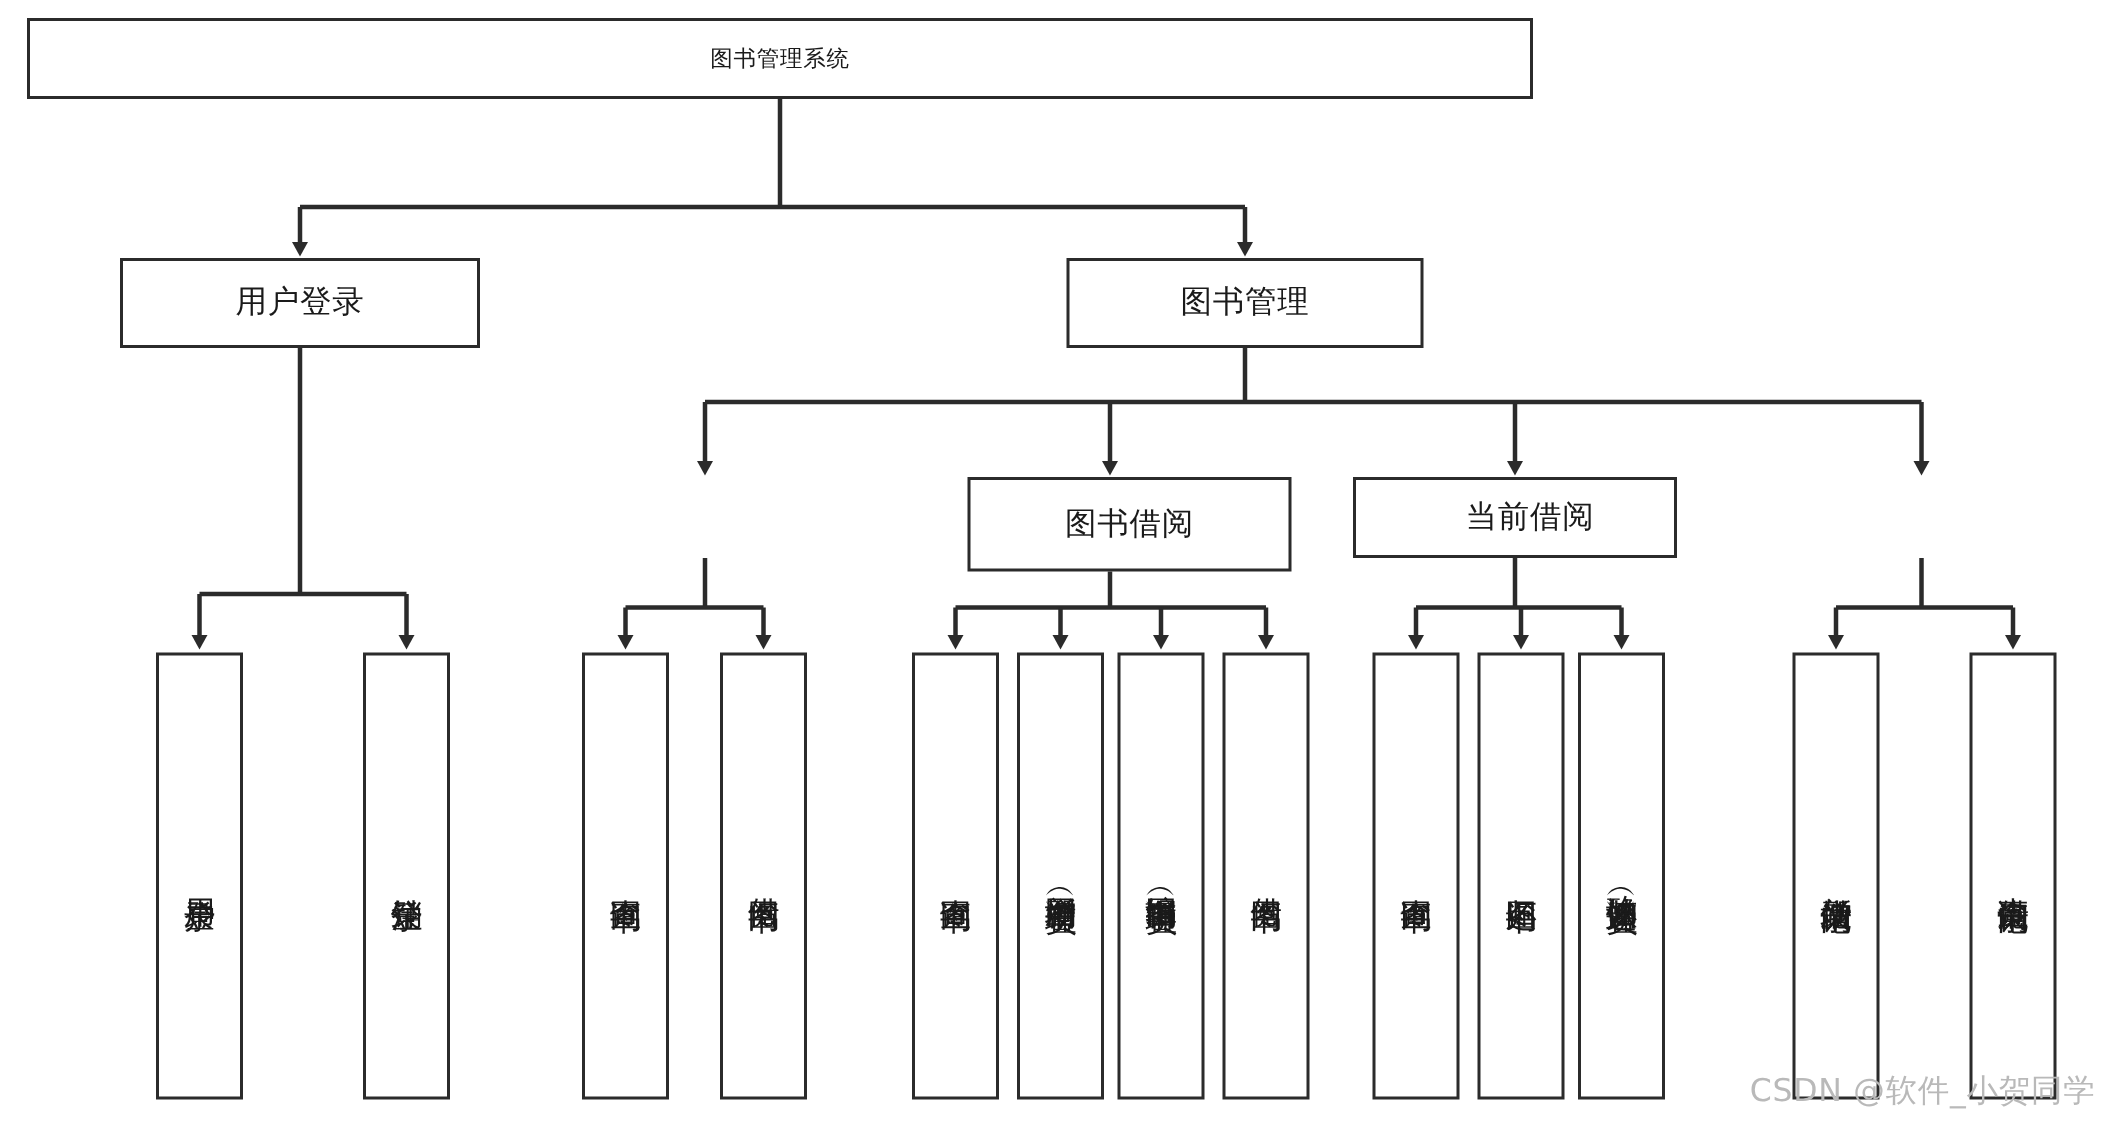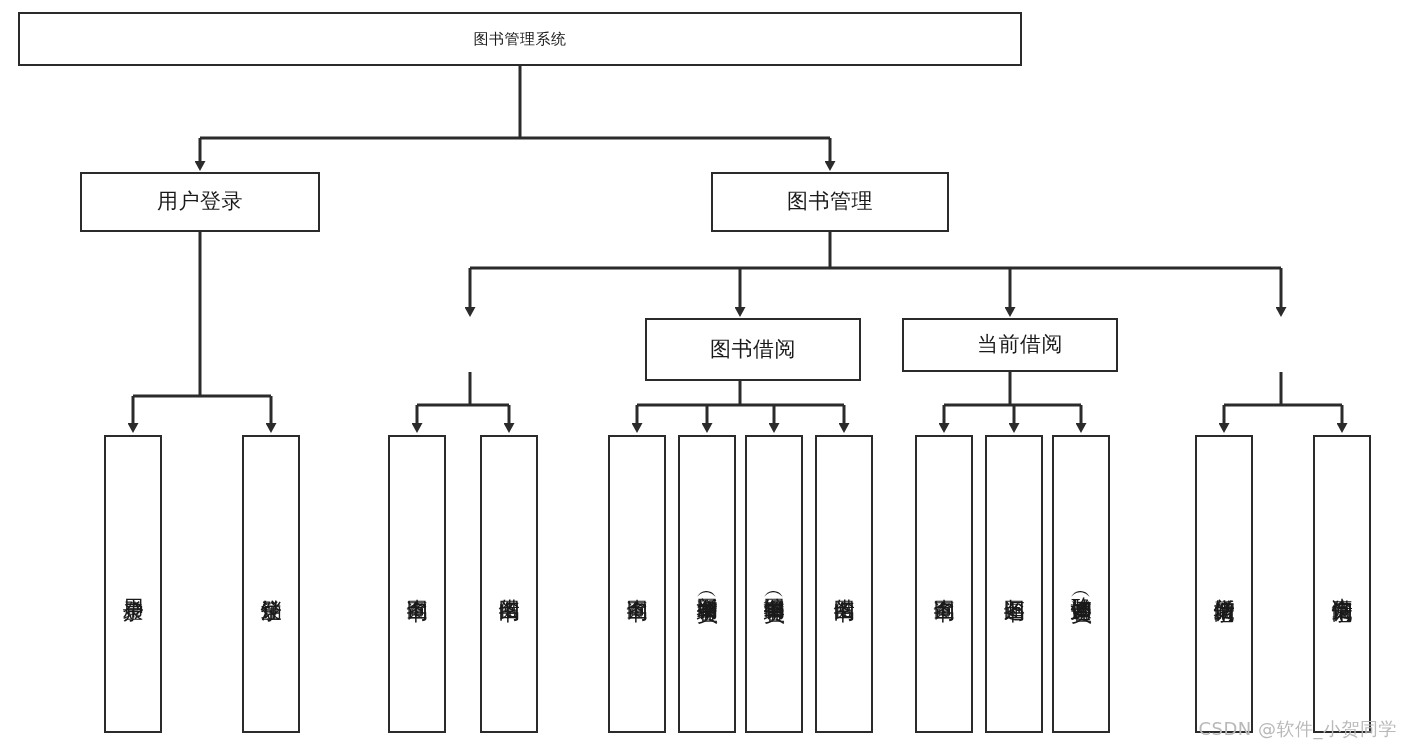--- a/index.html
+++ b/index.html
@@ -57,21 +57,21 @@
   .node.vert .vlabel {
     writing-mode: vertical-rl;
     text-orientation: upright;
     display: block;
     white-space: nowrap;
   }
   .watermark {
     position: absolute;
     right: 8px;
     bottom: 6px;
-    font-size: 18px;
+    font-size: 21px;
     color: #b9b9b9;
     letter-spacing: 0.5px;
     white-space: nowrap;
   }
 </style>
 </head>
 <body>
 
 <div id="diagram">
 

